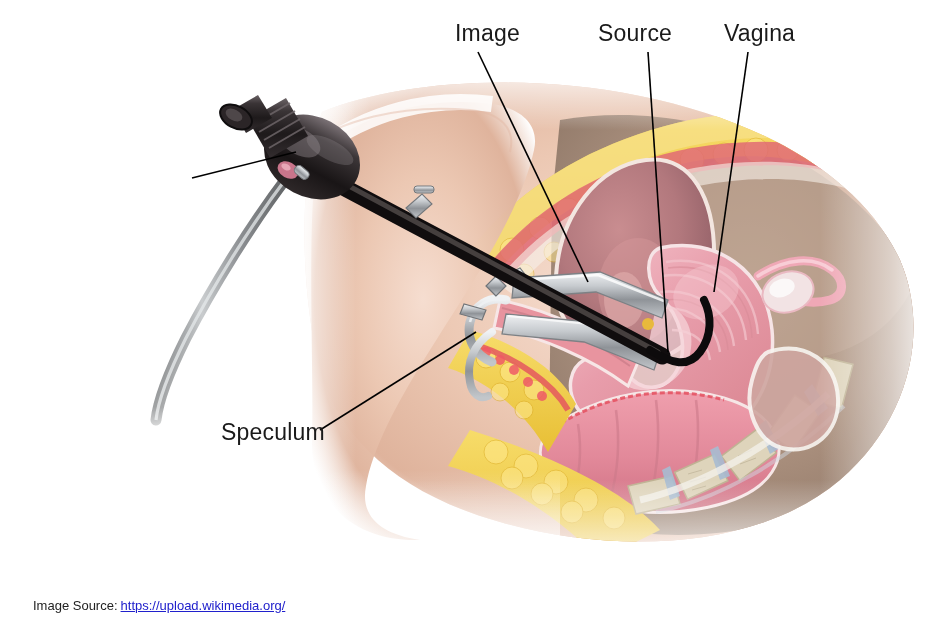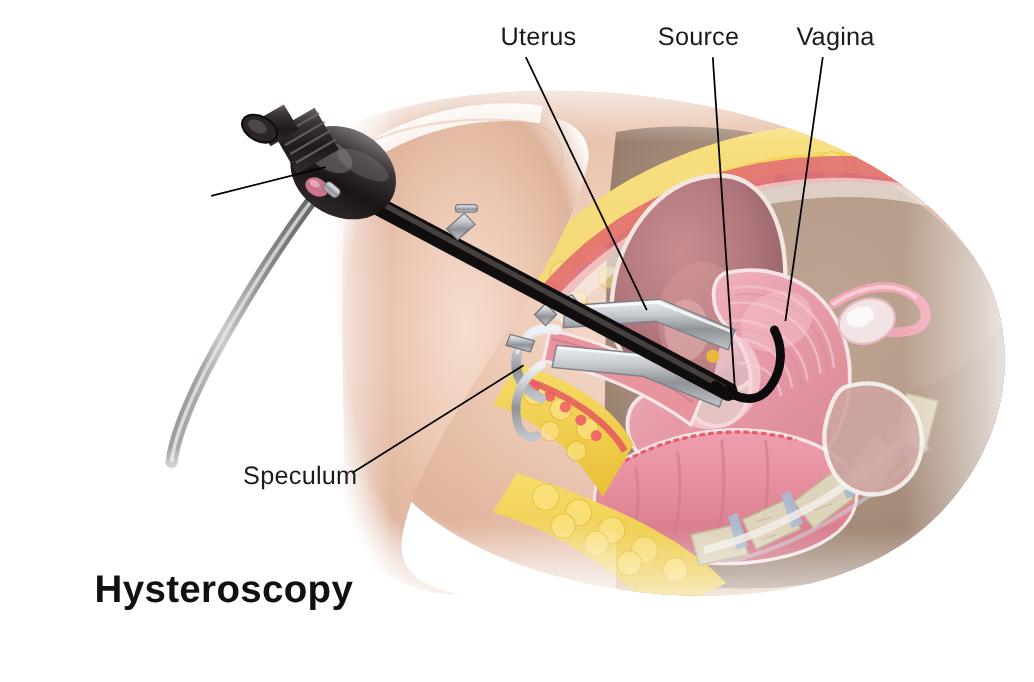--- a/index.html
+++ b/index.html
@@ -407,21 +407,23 @@
 
     <g stroke="#000000" stroke-width="1.6" fill="none">
       <line x1="478" y1="52" x2="588" y2="282"></line>
       <line x1="648" y1="52" x2="668" y2="352"></line>
       <line x1="748" y1="52" x2="714" y2="292"></line>
       <line x1="192" y1="178" x2="296" y2="152"></line>
       <line x1="320" y1="430" x2="476" y2="332"></line>
     </g>
   </svg>
 
-  <div class="label" id="label-vagina">Uterus</div>
+  <div class="label" id="label-vagina">Image</div>
   <div class="label" id="label-cervix">Source</div>
   <div class="label" id="label-uterus">Vagina</div>
   <div class="label" id="label-speculum">Speculum</div>
 
-  <div id="title">Hysteroscopy</div>
-
+
+  <div id="attribution">
+    <span class="srclabel">Image Source:</span><a class="srclink" href="#">https://upload.wikimedia.org/</a>
+  </div>
 
 </div>
 
 </body></html>

